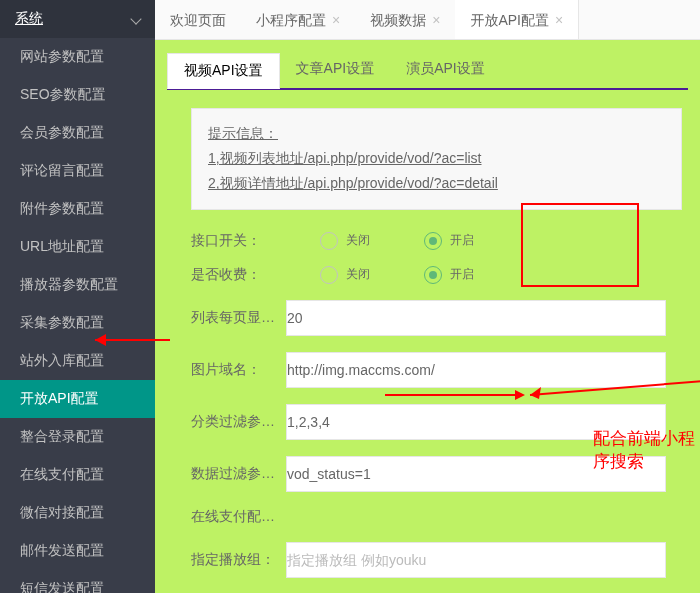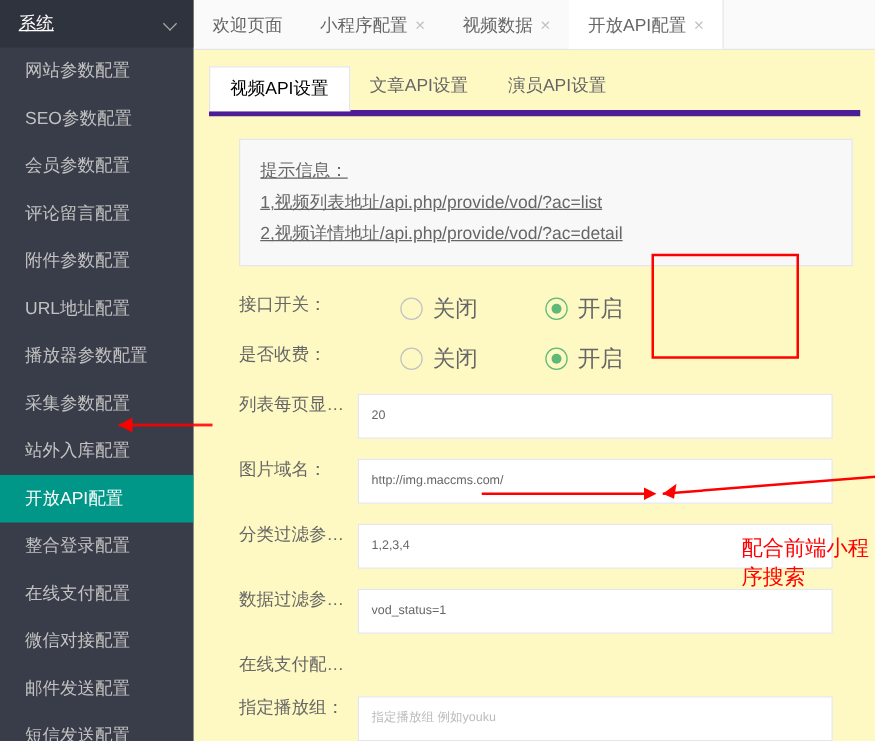--- a/index.html
+++ b/index.html
@@ -2,39 +2,39 @@
 <html><head>
   <meta charset="utf-8">
   <style>
     * { margin: 0; padding: 0; box-sizing: border-box; }
     body { font-family: "Microsoft YaHei", Arial, sans-serif; font-size: 13px; color: #333; background: #f5f5f5; width: 700px; height: 593px; overflow: hidden; }
     .layout { display: flex; height: 100%; }
     .sidebar { width: 155px; background: #393d49; color: #c2c2c2; flex-shrink: 0; }
     .sidebar-header { padding: 10px 15px; background: #2f333d; color: #fff; display: flex; align-items: center; justify-content: space-between; font-size: 14px; text-decoration: underline; }
     .sidebar-item { padding: 10px 20px; cursor: pointer; font-size: 14px; color: #c2c2c2; }
     .sidebar-item.active { background: #009688; color: #fff; }
-    .main { flex: 1; background: #fef9c3; overflow: hidden; display: flex; flex-direction: column; }
+    .main { flex: 1; background: #bef264; overflow: hidden; display: flex; flex-direction: column; }
     .tabs-top { display: flex; border-bottom: 1px solid #e6e6e6; background: #fafafa; height: 40px; }
     .tab-top { padding: 0 15px; line-height: 40px; cursor: pointer; position: relative; color: #666; font-size: 14px; display: flex; align-items: center; gap: 6px; }
     .tab-top.active { background: #fff; border-right: 1px solid #e6e6e6; }
     .tab-close { font-size: 14px; color: #c2c2c2; }
     .content { padding: 12px; flex: 1; overflow: auto; position: relative; }
-    .subtabs { display: flex; border-bottom: 5px solid #4c1d95; }
+    .subtabs { display: flex; border-bottom: 2px solid #4c1d95; }
     .subtab { padding: 8px 16px; cursor: pointer; color: #666; font-size: 14px; }
     .subtab.active { color: #000; border: 1px solid #e6e6e6; border-bottom-color: #fff; position: relative; top: 1px; background: #fff; }
     .info-box { margin: 18px 6px 14px 24px; padding: 12px 16px; border: 1px solid #e6e6e6; background: #f8f8f8; color: #666; font-size: 14px; line-height: 1.8; text-decoration: underline; }
-    .form-row { display: flex; padding: 8px 0 8px 24px; }
+    .form-row { display: flex; align-items: center; padding: 8px 0 8px 24px; }
     .form-label { width: 95px; text-align: left; color: #666; font-size: 14px; white-space: nowrap; overflow: hidden; text-overflow: ellipsis; }
     .form-field { flex: 1; }
     .radio-group { display: flex; gap: 26px; padding-left: 6px; }
-    .radio-item { display: flex; align-items: center; gap: 8px; cursor: pointer; font-size: 18px; color: #666; padding-left: 28px; }
+    .radio-item { display: flex; align-items: center; gap: 8px; cursor: pointer; font-size: 12px; color: #666; padding-left: 28px; }
     .radio-circle { width: 18px; height: 18px; border: 1px solid #c2c2c2; border-radius: 50%; display: flex; align-items: center; justify-content: center; }
     .radio-circle.checked { border-color: #5fb878; }
     .radio-dot { width: 8px; height: 8px; border-radius: 50%; background: #5fb878; }
-    .text-input { width: 100%; max-width: 380px; height: 36px; border: 1px solid #e6e6e6; padding: 0 10px; font-size: 10px; color: #666; }
+    .text-input { width: 100%; max-width: 380px; height: 36px; border: 1px solid #e6e6e6; padding: 0 0; font-size: 14px; color: #666; }
     .text-input::placeholder { color: #bbb; }
     .red-box { position: absolute; left: 366px; top: 163px; width: 118px; height: 84px; border: 2px solid red; pointer-events: none; }
     .red-text { position: absolute; left: 438px; top: 387px; color: red; font-size: 17px; pointer-events: none; }
     .arrow-svg { position: absolute; pointer-events: none; }
     .chevron { display: inline-block; width: 8px; height: 8px; border-right: 1px solid #aaa; border-bottom: 1px solid #aaa; transform: rotate(45deg); }
   </style>
 </head>
 <body>
 
 <div class="layout">

